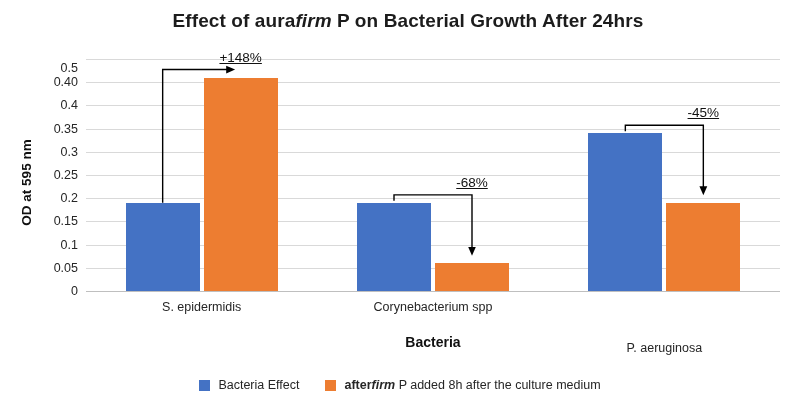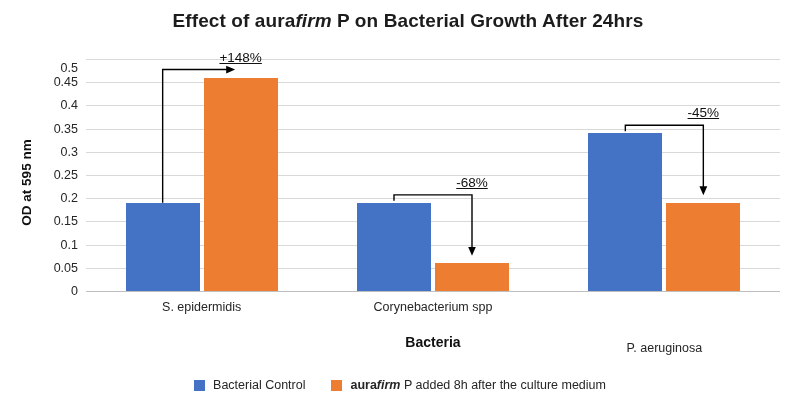--- a/index.html
+++ b/index.html
@@ -146,21 +146,21 @@
 <div id="chart-root">
 
   <div id="chart-title">
     <span>Effect of aura</span><span class="ital">firm</span><span> P on Bacterial Growth After 24hrs</span>
   </div>
 
   <div id="y-axis-title">OD at 595 nm</div>
 
   <div id="y-ticks">
       <div class="y-tick" style="top: 62px;">0.5</div>
-      <div class="y-tick" style="top: 76.2px;">0.45</div>
+      <div class="y-tick" style="top: 76.2px;">0.40</div>
       <div class="y-tick" style="top: 99.4px;">0.4</div>
       <div class="y-tick" style="top: 122.6px;">0.35</div>
       <div class="y-tick" style="top: 145.8px;">0.3</div>
       <div class="y-tick" style="top: 169px;">0.25</div>
       <div class="y-tick" style="top: 192.2px;">0.2</div>
       <div class="y-tick" style="top: 215.4px; text-align: right;">0.15</div>
       <div class="y-tick" style="top: 238.6px;">0.1</div>
       <div class="y-tick" style="top: 261.8px;">0.05</div>
       <div class="y-tick" style="top: 285px;">0</div>
     </div>
@@ -205,24 +205,24 @@
       <div class="x-cat" style="left: 101.667px; width: 200px;">S. epidermidis</div>
       <div class="x-cat" style="left: 333px; width: 200px;">Corynebacterium spp</div>
       <div class="x-cat" style="left: 564.333px; width: 200px; margin-top: 41px;">P. aeruginosa</div>
     </div>
 
   <div id="x-axis-title">Bacteria</div>
 
   <div id="legend">
     <div class="legend-item">
       <span class="legend-swatch control"></span>
-      <span class="legend-label">Bacterial Control</span>
+      <span class="legend-label">Bacteria Effect</span>
     </div>
     <div class="legend-item">
       <span class="legend-swatch treated"></span>
-      <span class="legend-label"><span class="bld">aura</span><span class="bldital">firm</span><span> P added 8h after the culture medium</span></span>
+      <span class="legend-label"><span class="bld">after</span><span class="bldital">firm</span><span> P added 8h after the culture medium</span></span>
     </div>
   </div>
 
 <div class="annot-label" style="left: 195.667px; width: 90px; top: 49.56px;">+148%</div>
     <div class="annot-label" style="left: 427px; width: 90px; top: 174.84px;">-68%</div>
     <div class="annot-label" style="left: 658.333px; width: 90px; top: 105.24px;">-45%</div>
   </div>
 
 </body></html>

